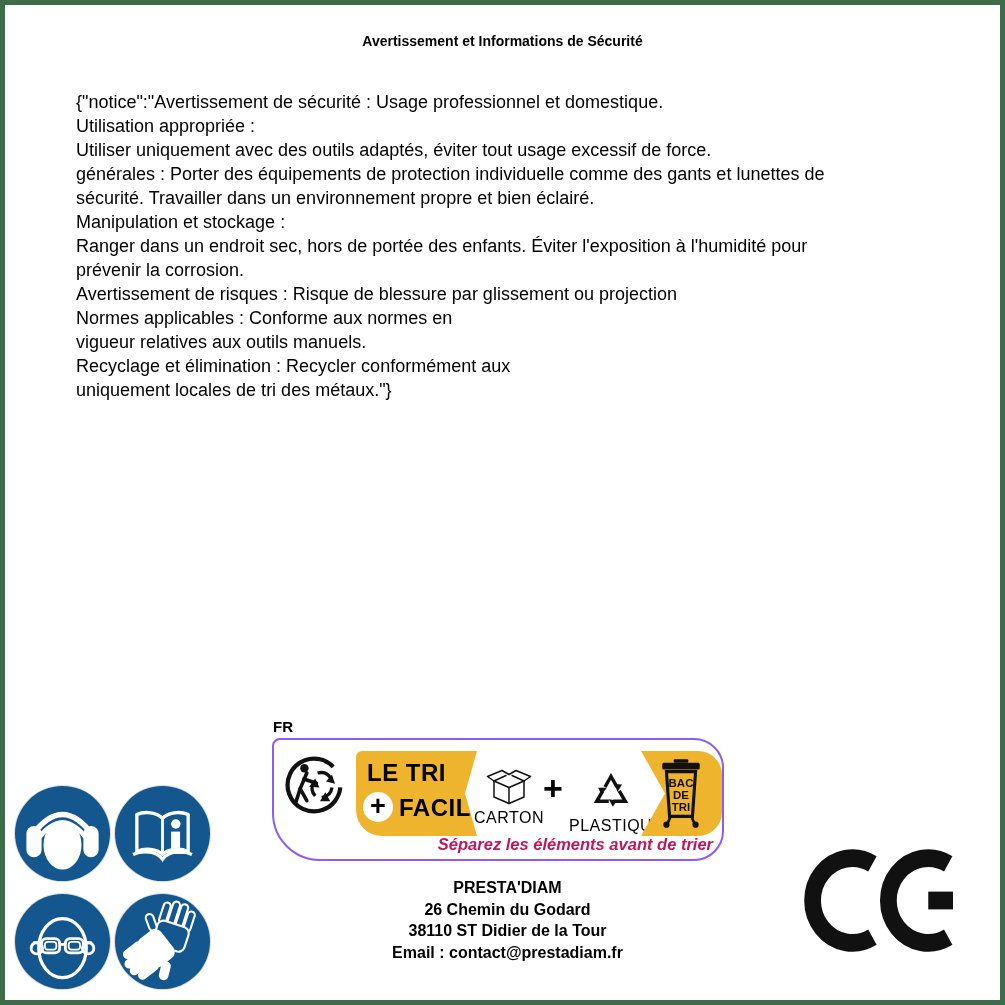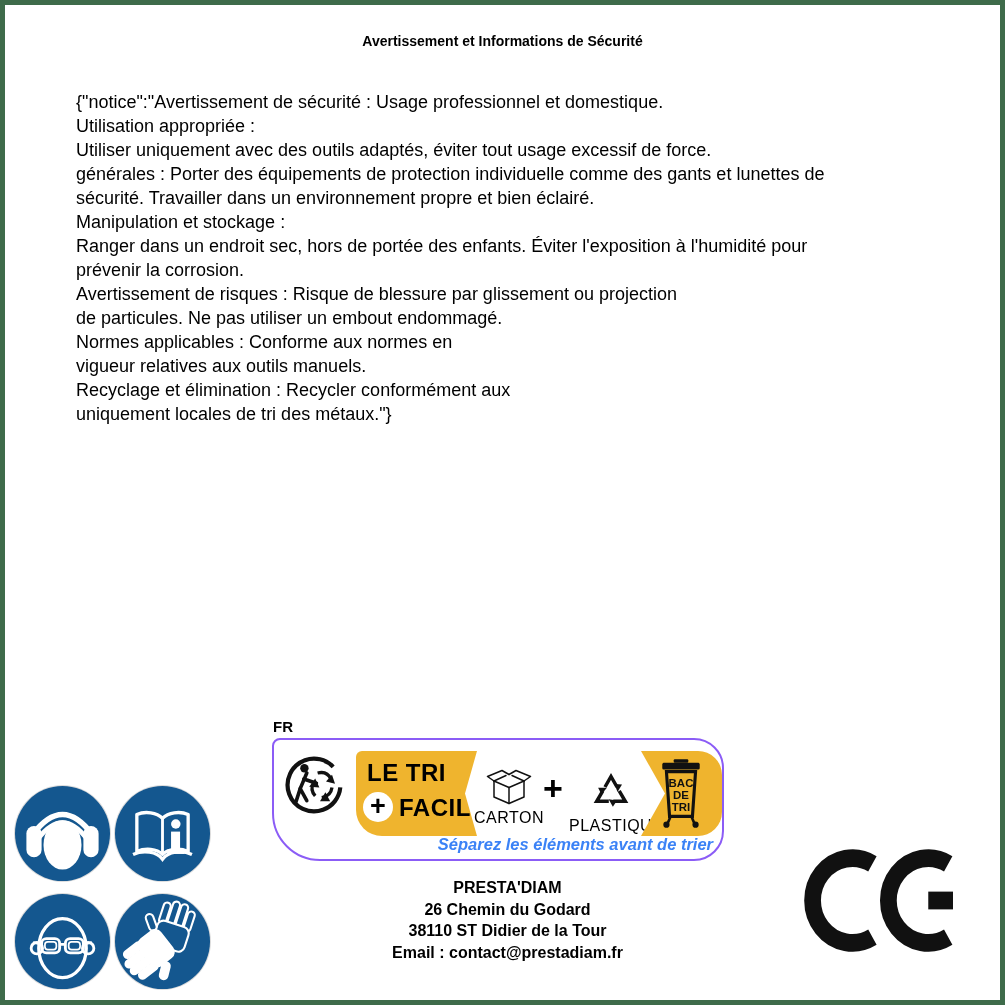--- a/index.html
+++ b/index.html
@@ -27,21 +27,21 @@
   .insert{position:absolute;left:109px;top:0;width:200px;height:85px;background:#fff;
     clip-path:polygon(6% 0,88% 0,100% 50%,88% 100%,6% 100%,0 50%);}
   .mat{position:absolute;text-align:center;}
   .mat-icon{display:block;margin:0 auto;}
   .mat-label{font-size:16px;font-weight:normal;letter-spacing:.5px;text-align:center;}
   .mat-carton{left:8px;top:8px;width:72px;}
   .mat-plastique{left:104px;top:16px;width:84px;}
   .mat-plus{position:absolute;left:78px;top:18px;font-size:34px;font-weight:900;}
   .bin{position:absolute;right:15px;top:7px;width:52px;height:71px;}
   .bin text{font-family:"Liberation Sans",sans-serif;}
-  .instruction{position:absolute;right:9px;bottom:5px;font-size:16.5px;font-weight:bold;font-style:italic;color:#3b82f6;}
+  .instruction{position:absolute;right:9px;bottom:5px;font-size:16.5px;font-weight:bold;font-style:italic;color:#be185d;}
 
   
   .responsible{position:absolute;left:150px;top:872px;width:705px;text-align:center;
     font-size:16px;font-weight:bold;line-height:21.5px;}
 
   
   .ce{position:absolute;left:798px;top:843px;width:150px;height:105px;}
 
   
   .sign-grid{position:absolute;left:10px;top:781px;display:grid;
@@ -60,21 +60,20 @@
   <div class="notice">
     <div>{"notice":"Avertissement de sécurité : Usage professionnel et domestique.</div>
     <div>Utilisation appropriée :</div>
     <div>Utiliser uniquement avec des outils adaptés, éviter tout usage excessif de force.</div>
     <div>générales : Porter des équipements de protection individuelle comme des gants et lunettes de</div>
     <div>sécurité. Travailler dans un environnement propre et bien éclairé.</div>
     <div>Manipulation et stockage :</div>
     <div>Ranger dans un endroit sec, hors de portée des enfants. Éviter l'exposition à l'humidité pour</div>
     <div>prévenir la corrosion.</div>
     <div>Avertissement de risques : Risque de blessure par glissement ou projection</div>
-    <div>de particules. Ne pas utiliser un embout endommagé.</div>
     <div>Normes applicables : Conforme aux normes en</div>
     <div>vigueur relatives aux outils manuels.</div>
     <div>Recyclage et élimination : Recycler conformément aux</div>
     <div>uniquement locales de tri des métaux."}</div>
   </div>
 
   <div class="fr-tag">FR</div>
 
   <div class="tri-label">
     <svg class="triman" viewBox="0 0 100 100">

